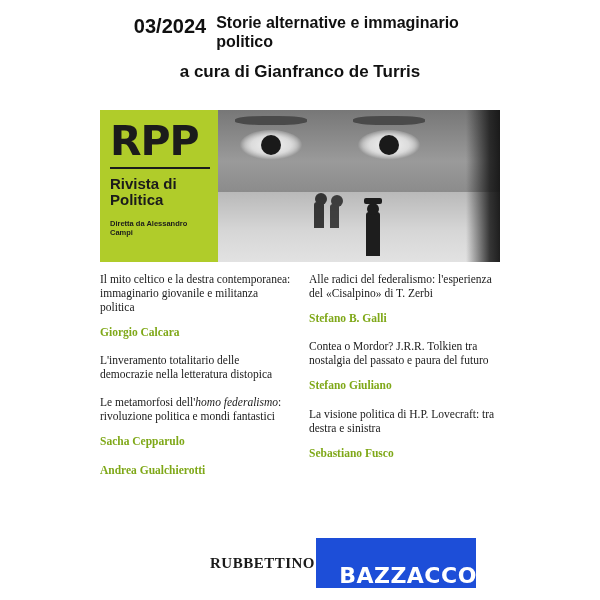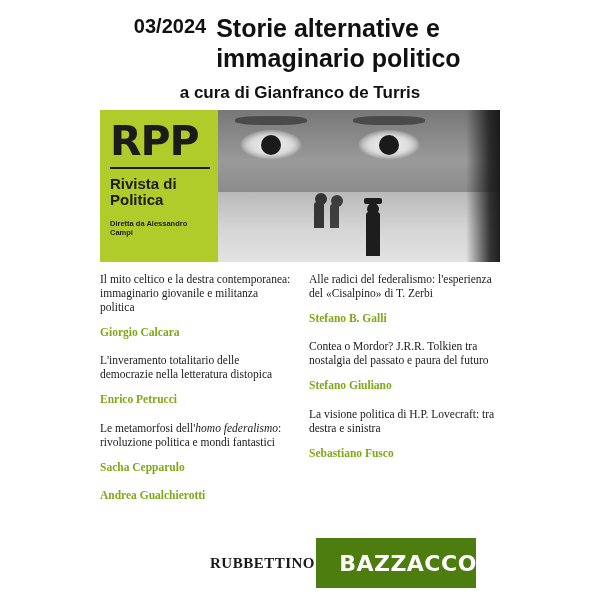--- a/index.html
+++ b/index.html
@@ -29,21 +29,21 @@
   }
   .issue {
     font-size: 20px;
     font-weight: bold;
     color: #111111;
     line-height: 1.18;
     white-space: nowrap;
     padding-top: 1px;
   }
   .title-text {
-    font-size: 25px;
+    font-size: 16px;
     font-weight: bold;
     color: #111111;
     line-height: 1.18;
     text-align: left;
     max-width: 250px;
   }
   .editor {
     margin-top: 10px;
     font-size: 17px;
     font-weight: bold;
@@ -204,23 +204,23 @@
     font-family: "Liberation Serif", serif;
     font-size: 15px;
     font-weight: bold;
     letter-spacing: .5px;
     color: #1a1a1a;
   }
   .bazzacco {
     position: absolute;
     right: 36px; top: 0;
     width: 160px; height: 50px;
-    background: #4d7c0f;
+    background: #1d4ed8;
     display: flex;
-    align-items: center;
+    align-items: flex-end;
     justify-content: center;
     padding-left: 24px;
   }
   .bazzacco span {
     color: #ffffff;
     font-family: "DejaVu Sans", sans-serif;
     font-size: 22px;
     font-weight: bold;
     letter-spacing: .5px;
   }
@@ -274,21 +274,20 @@
   <div class="articles">
     <div class="col">
 
       <div class="article">
         <div class="article-title">Il mito celtico e la destra contemporanea: immaginario giovanile e militanza politica</div>
         <div class="article-author">Giorgio Calcara</div>
       </div>
 
       <div class="article">
         <div class="article-title">L'inveramento totalitario delle democrazie nella letteratura distopica</div>
-        <div class="article-author">Enrico Petrucci</div>
       </div>
 
       <div class="article">
         <div class="article-title"><span>Le metamorfosi dell'</span><em>homo federalismo</em><span>: rivoluzione politica e mondi fantastici</span></div>
         <div class="article-author">Sacha Cepparulo</div>
       </div>
 
       <div class="article">
         <div class="article-author">Andrea Gualchierotti</div>
       </div>

